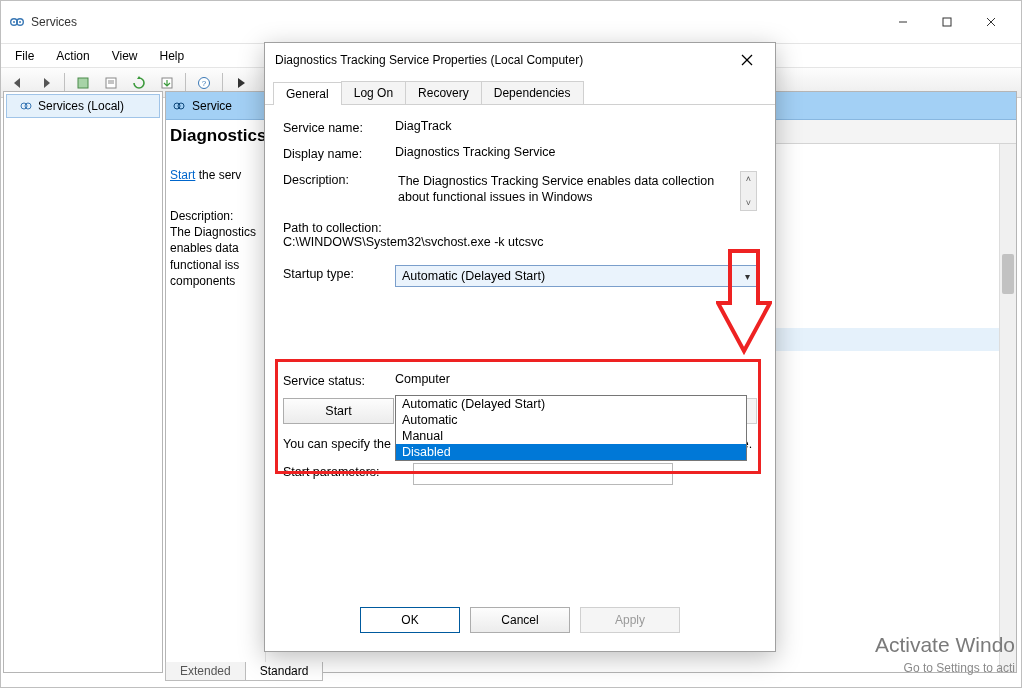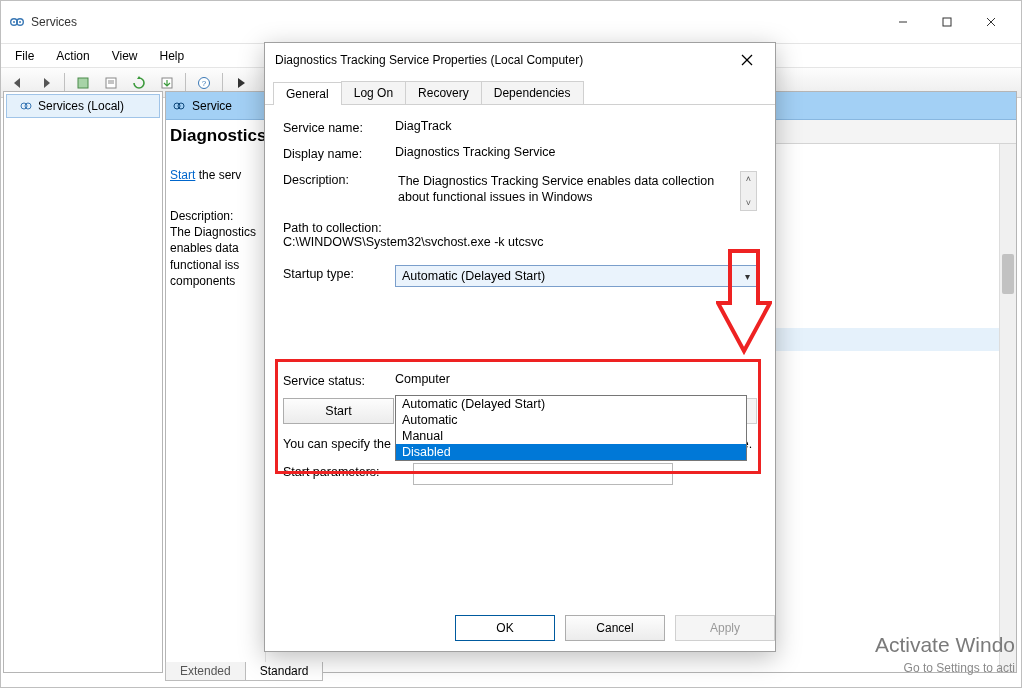--- a/index.html
+++ b/index.html
@@ -78,21 +78,21 @@
 
   .hr { border:none; border-top:1px solid #d8d8d8; margin:6px 0 12px 0; }
 
   .btn-row { display:flex; gap:10px; margin:10px 0 12px 0; }
   .wbtn { flex:1; height:26px; border:1px solid #adadad; background:linear-gradient(#fdfdfd,#ececec); display:flex; align-items:center; justify-content:center; }
   .wbtn.disabled { color:#9a9a9a; border-color:#d0d0d0; background:#f5f5f5; }
   .wbtn.primary { border-color:#005a9e; background:#fff; }
 
   .param-input { width:260px; height:22px; border:1px solid #b8b8b8; }
 
-  .prop-footer { position:absolute; left:0; right:0; bottom:10px; display:flex; justify-content:flex-end; gap:10px; }
+  .prop-footer { position:absolute; left:0; right:0; bottom:18px; display:flex; justify-content:center; gap:10px; }
   .prop-footer .wbtn { width:100px; flex:none; }
 
   
   .red-box { position:absolute; border:3px solid #ee2222; pointer-events:none; }
   .red-arrow { position:absolute; pointer-events:none; }
 
   
   .dd-list { position:absolute; background:#fff; border:1px solid #767676; font-size:12.5px; z-index:50; }
   .dd-item { padding:0 6px; height:16px; line-height:16px; }
   .dd-item.hl { background:#0078d7; color:#fff; }

